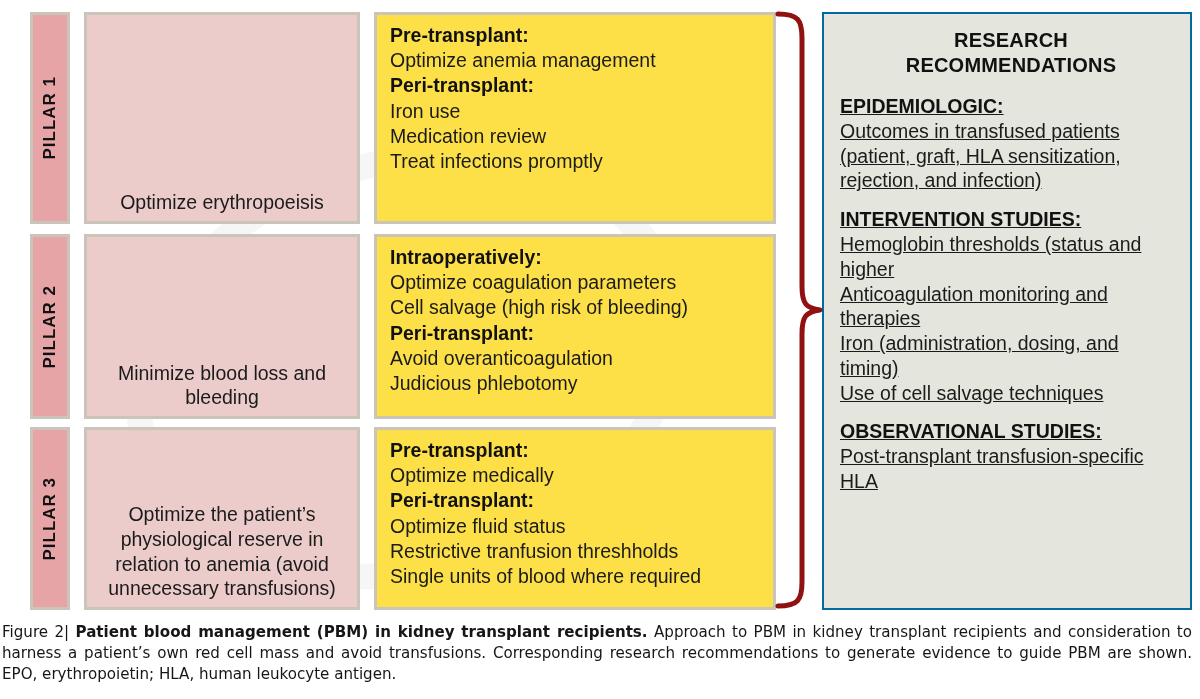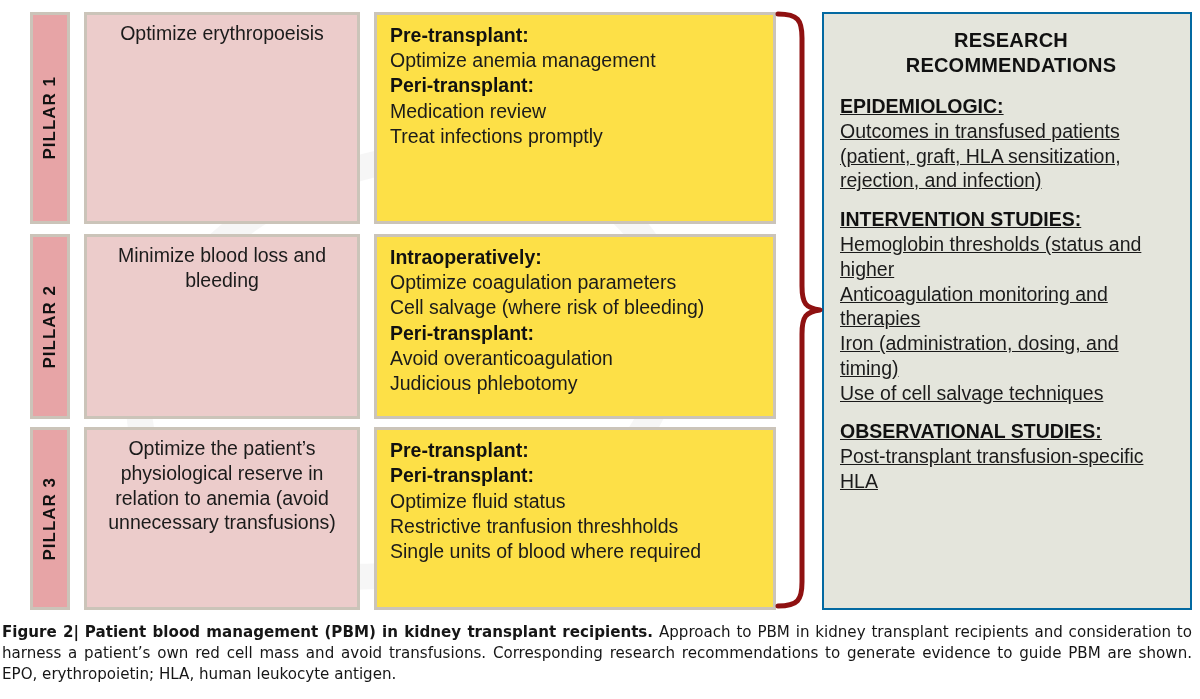--- a/index.html
+++ b/index.html
@@ -78,21 +78,21 @@
   }
 
   
   .goal-box {
     flex: 0 0 276px;
     margin-left: 14px;
     background: #eccccb;
     border: 3px solid #cbc4b9;
     box-sizing: border-box;
     display: flex;
-    align-items: flex-start;
+    align-items: flex-end;
     justify-content: center;
     text-align: center;
     padding: 6px 12px;
   }
   .goal-text {
     font-size: 19.5px;
     line-height: 1.27;
     color: #1b1b1b;
   }
 
@@ -176,21 +176,21 @@
     padding: 0 4px 0 2px;
     box-sizing: border-box;
     font-family: "DejaVu Sans", sans-serif;
     font-size: 15.1px;
     line-height: 1.40;
     color: #161616;
     text-align: justify;
     z-index: 1;
   }
   .caption b { font-weight: bold; }
-  .caption .figlabel { font-weight: bold; }
+  .caption .figlabel { font-weight: normal; }
 </style>
 </head>
 <body>
 
 <div id="figure-root">
 
   <div class="watermark"></div>
 
   <div class="diagram">
 
@@ -198,51 +198,53 @@
       <div class="pillar-bar">
         <span class="pillar-bar-text">PILLAR 1</span>
       </div>
       <div class="goal-box">
         <span class="goal-text">Optimize erythropoeisis</span>
       </div>
       <div class="action-box">
         <div class="hdr">Pre-transplant:</div>
         <div class="itm">Optimize anemia management</div>
         <div class="hdr">Peri-transplant:</div>
+        <div class="itm">Iron use</div>
         <div class="itm">Medication review</div>
         <div class="itm">Treat infections promptly</div>
       </div>
     </div>
 
     <div class="pillar-row row-2">
       <div class="pillar-bar">
         <span class="pillar-bar-text">PILLAR 2</span>
       </div>
       <div class="goal-box">
         <span class="goal-text">Minimize blood loss and bleeding</span>
       </div>
       <div class="action-box">
         <div class="hdr">Intraoperatively:</div>
         <div class="itm">Optimize coagulation parameters</div>
-        <div class="itm">Cell salvage (where risk of bleeding)</div>
+        <div class="itm">Cell salvage (high risk of bleeding)</div>
         <div class="hdr">Peri-transplant:</div>
         <div class="itm">Avoid overanticoagulation</div>
         <div class="itm">Judicious phlebotomy</div>
       </div>
     </div>
 
     <div class="pillar-row row-3">
       <div class="pillar-bar">
         <span class="pillar-bar-text">PILLAR 3</span>
       </div>
       <div class="goal-box">
         <span class="goal-text">Optimize the patient’s physiological reserve in relation to anemia (avoid unnecessary transfusions)</span>
       </div>
       <div class="action-box">
         <div class="hdr">Pre-transplant:</div>
+        <div class="itm">Optimize medically</div>
         <div class="hdr">Peri-transplant:</div>
         <div class="itm">Optimize fluid status</div>
         <div class="itm">Restrictive tranfusion threshholds</div>
         <div class="itm">Single units of blood where required</div>
       </div>
     </div>
 
     <svg class="brace" viewBox="0 0 56 604">
       <path d="M 6 6
                C 26 6, 30 12, 30 30

